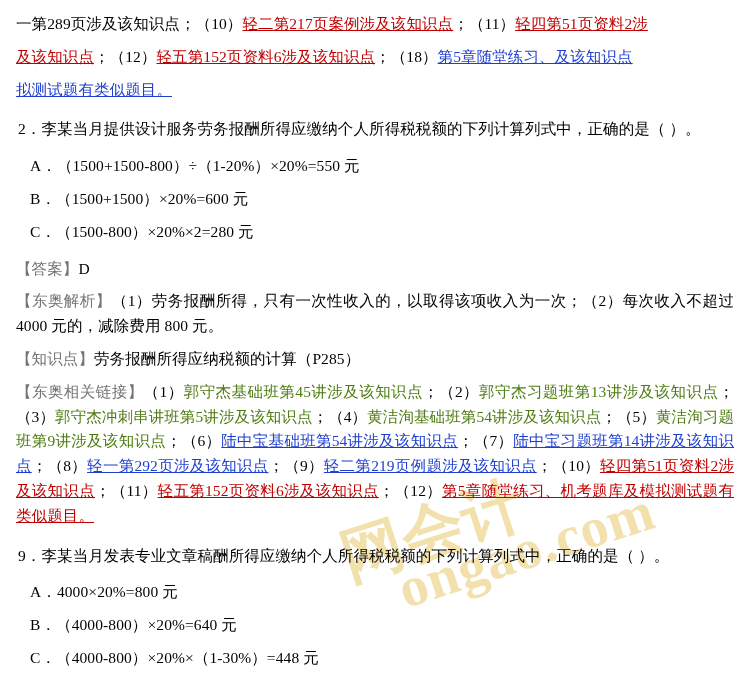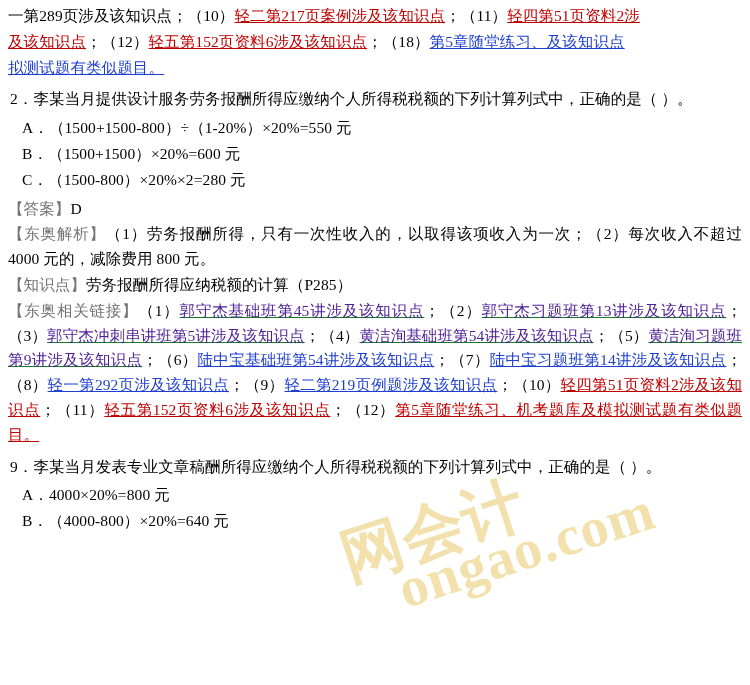--- a/index.html
+++ b/index.html
@@ -37,21 +37,21 @@
     white-space: nowrap;
     pointer-events: none;
     z-index: 0;
     letter-spacing: 1px;
   }
   .content {
     position: relative;
     z-index: 2;
   }
   p {
-    margin: 0;
+    margin: 8px;
     padding: 0;
     line-height: 1.60;
     text-align: justify;
     letter-spacing: 0.1px;
   }
   .para {
     margin-bottom: 1px;
   }
   .red {
     color: #737373;
@@ -60,22 +60,21 @@
     color: #c00000;
     text-decoration: underline;
     text-decoration-color: #c00000;
   }
   .blue-u {
     color: #1f3fd0;
     text-decoration: underline;
     text-decoration-color: #1f3fd0;
   }
   .green-u {
-    color: #4c1d95;
-    text-decoration: underline;
+    color: #4d7c0f;
     text-decoration-color: #127c2a;
   }
   .opt {
     padding-left: 14px;
   }
   .q {
     padding-left: 2px;
   }
   .spacer-sm { height: 3px; }
   .spacer-md { height: 6px; }
@@ -126,15 +125,16 @@
     <p class="para">
       <span class="red">【东奥相关链接】</span><span id="links-container"><span>（1）</span><span class="green-u">郭守杰基础班第45讲涉及该知识点</span><span>；（2）</span><span class="green-u">郭守杰习题班第13讲涉及该知识点</span><span>；（3）</span><span class="green-u">郭守杰冲刺串讲班第5讲涉及该知识点</span><span>；（4）</span><span class="green-u">黄洁洵基础班第54讲涉及该知识点</span><span>；（5）</span><span class="green-u">黄洁洵习题班第9讲涉及该知识点</span><span>；（6）</span><span class="blue-u">陆中宝基础班第54讲涉及该知识点</span><span>；（7）</span><span class="blue-u">陆中宝习题班第14讲涉及该知识点</span><span>；（8）</span><span class="blue-u">轻一第292页涉及该知识点</span><span>；（9）</span><span class="blue-u">轻二第219页例题涉及该知识点</span><span>；（10）</span><span class="red-u">轻四第51页资料2涉及该知识点</span><span>；（11）</span><span class="red-u">轻五第152页资料6涉及该知识点</span><span>；（12）</span><span class="red-u">第5章随堂练习、机考题库及模拟测试题有类似题目。</span></span>
     </p>
 
     <div class="spacer-md"></div>
 
     <p class="para q">9．李某当月发表专业文章稿酬所得应缴纳个人所得税税额的下列计算列式中，正确的是（    ）。</p>
     <div class="spacer-sm"></div>
     <p class="para opt">A．4000×20%=800 元</p>
     <p class="para opt">B．（4000-800）×20%=640 元</p>
+    <p class="para opt">C．（4000-800）×20%×（1-30%）=448 元</p>
 
   </div>
 </div>
 
 </body></html>

